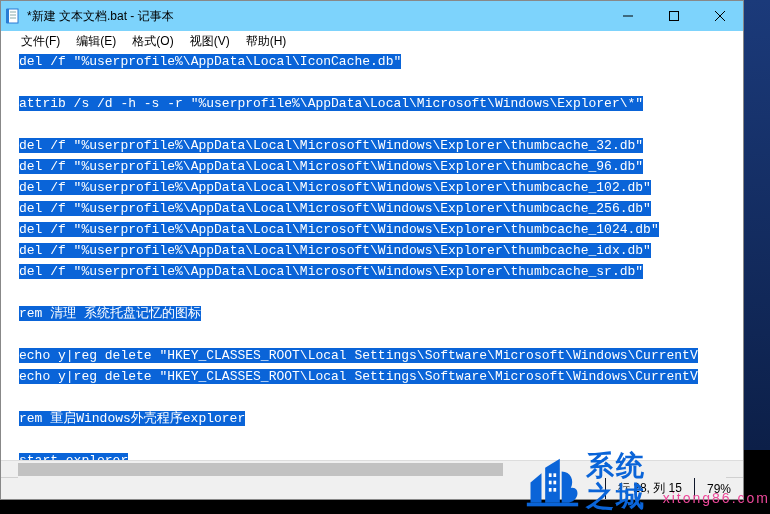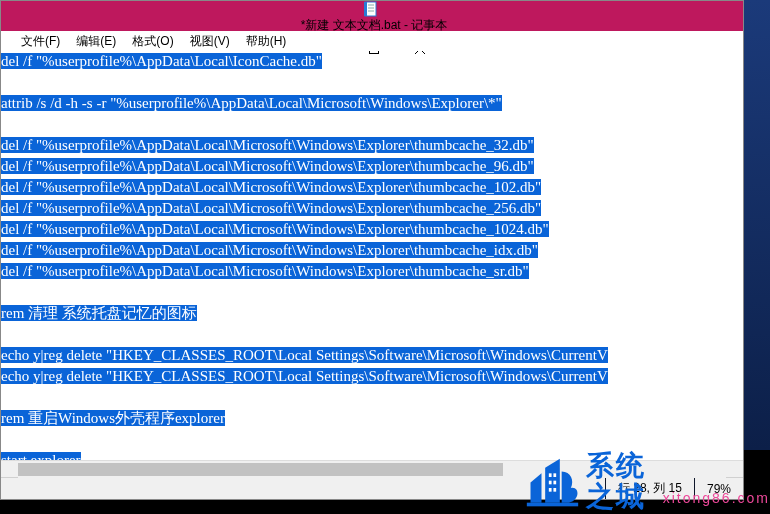--- a/index.html
+++ b/index.html
@@ -21,22 +21,21 @@
     background: #fff;
     border: 1px solid #888;
     display: flex;
     flex-direction: column;
   }
   .titlebar {
     height: 30px;
     display: flex;
     align-items: center;
     padding-left: 4px;
-    background: #be185d;
-    flex-direction: column;
+    background: #7dd3fc;
   }
   .titlebar-icon {
     width: 16px; height: 16px;
     margin-right: 6px;
     display: inline-block;
   }
   .titlebar-title {
     flex: 1;
     font-size: 12px;
     color: #000;
@@ -61,24 +60,24 @@
     font-size: 12px;
     background: #fff;
   }
   .menu-item {
     padding: 2px 8px;
     cursor: default;
   }
   .editor-area {
     flex: 1;
     overflow: hidden;
-    font-family: Liberation Serif, serif;
-    font-size: 15px;
+    font-family: Liberation Mono, monospace;
+    font-size: 13px;
     line-height: 21px;
-    padding: 0 0 0 0;
+    padding: 0 0 0 18px;
     white-space: pre;
     position: relative;
   }
   .line {
     display: block;
     height: 21px;
   }
   .sel {
     background: #0a64d8;
     color: #fff;

